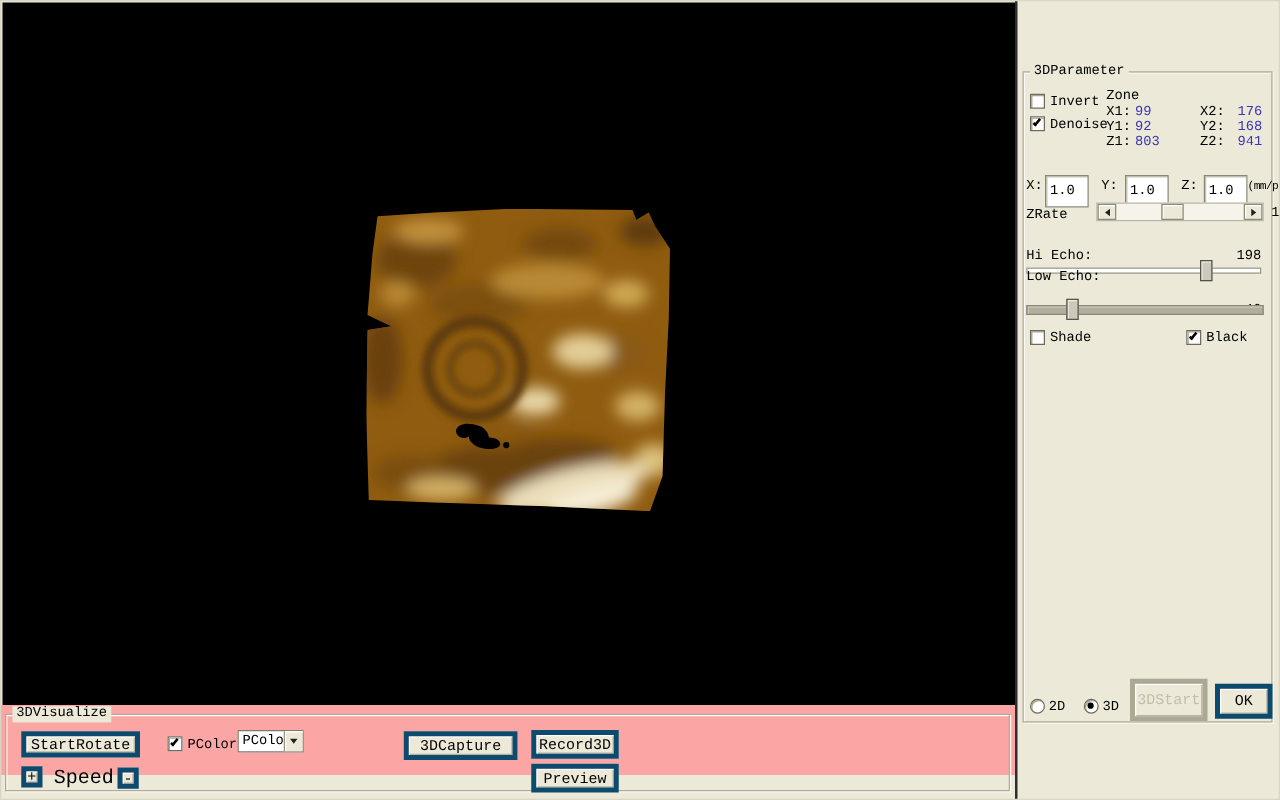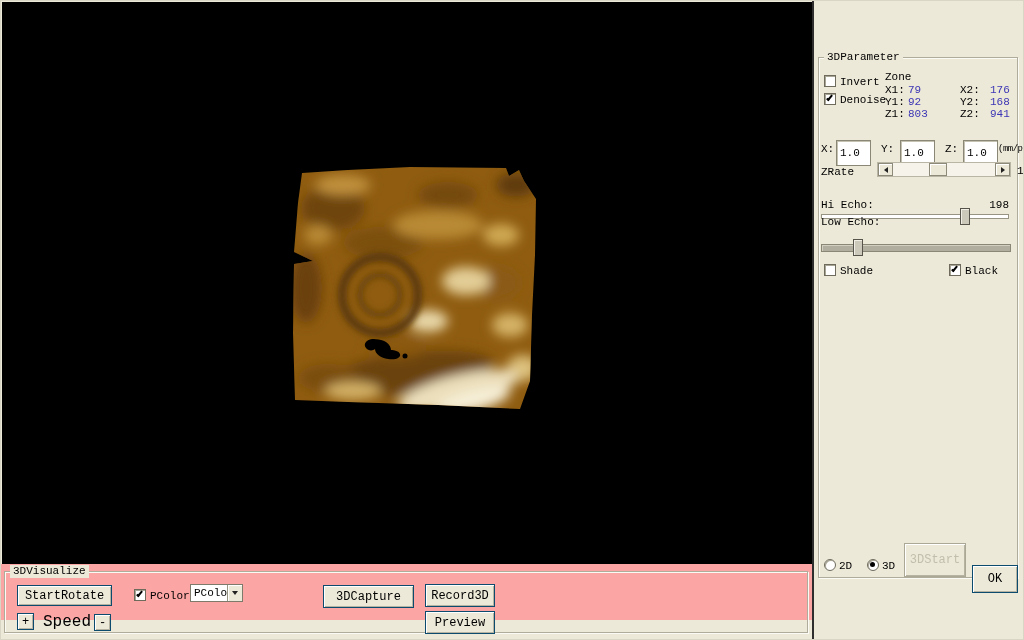--- a/index.html
+++ b/index.html
@@ -57,21 +57,21 @@
   
   .field {
     position:absolute; height:16px; width:35px; background:#fff;
     border:1px solid #8a8776; box-shadow:inset 1px 1px 0 #c6c2b1;
     font-family:"Liberation Mono","DejaVu Sans Mono",monospace;
     font-size:11px; padding:12px 3px; color:#000;
   }
 
   
   .btn {
-    position:absolute; background:#ece9d8; border:1px solid #0c4a6e;
+    position:absolute; background:#ece9d8; border:4px solid #0c4a6e;
     box-shadow:inset 1px 1px 0 #ffffff, inset -1px -1px 0 #b7b3a2;
     display:flex; align-items:center; justify-content:center;
     font-family:"Liberation Mono","DejaVu Sans Mono",monospace;
     font-size:12px; color:#000; cursor:default;
   }
   .btn.disabled { color:#c2beac; border-color:#aba895; }
 
   
   .scrollbar { position:absolute; height:15px; background:#f6f4ea; border:1px solid #b9b6a6; }
   .sb-btn {
@@ -171,21 +171,21 @@
     <span class="lbl" style="left:21px; top:18px;">Invert</span>
 
     <span class="checkbox on" style="left:5px; top:35px;">
         <span class="mark"></span>
       </span>
     <span class="lbl" style="left:21px; top:36px;text-align:right;">Denoise</span>
 
     <span class="lbl" style="left:66px; top:13px;">Zone</span>
     <div style="position:absolute; left:66px; top:26px; display:grid; grid-template-columns:23px 52px 30px 42px; grid-auto-rows:12px;">
       <span>X1:</span>
-      <span class="val">79</span>
+      <span class="val">99</span>
       <span>X2:</span>
       <span class="val">176</span>
       <span>Y1:</span>
       <span class="val">92</span>
       <span>Y2:</span>
       <span class="val">168</span>
       <span>Z1:</span>
       <span class="val">803</span>
       <span>Z2:</span>
       <span class="val">941</span>
@@ -229,21 +229,21 @@
     <span class="lbl" style="left:146px; top:207px;">Black</span>
 
     <span class="radio" style="left:5px; top:501px;"></span>
     <span class="lbl" style="left:20px; top:502px;">2D</span>
     <span class="radio on" style="left:48px; top:501px;">
         <span class="dot"></span>
       </span>
     <span class="lbl" style="left:63px; top:502px;">3D</span>
 
     <button class="btn disabled" style="left:85px; top:485px; width:62px; height:34px;">3DStart</button>
-    <button class="btn" style="left:153px; top:507px; width:46px; height:28px;">OK</button>
+    <button class="btn" style="left:153px; top:489px; width:46px; height:28px;">OK</button>
   </div>
 </div>
 
 <div class="bottom-panel">
   <div class="groupbox vis-group">
     <span class="legend">3DVisualize</span>
 
     <button class="btn" style="left:12px; top:13px; width:95px; height:21px;">StartRotate</button>
 
     <button class="btn" style="left:12px; top:41px; width:17px; height:17px;">+</button>

